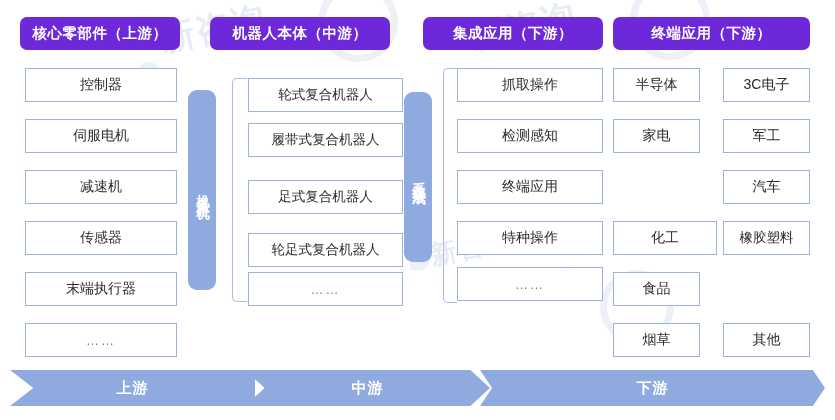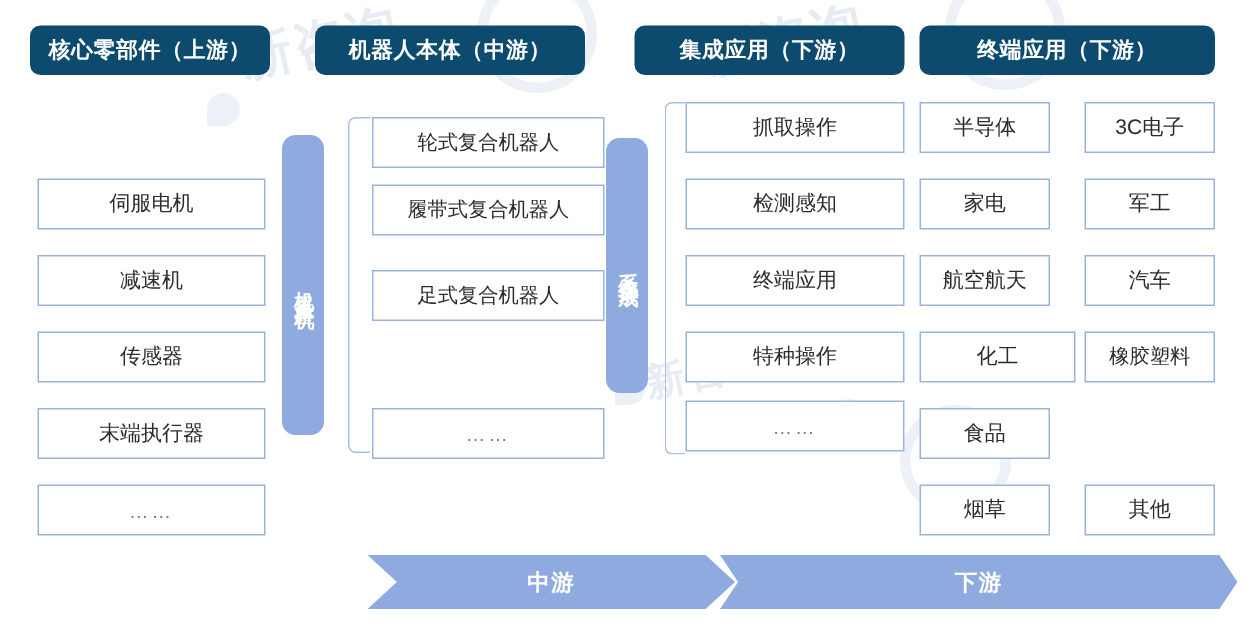--- a/index.html
+++ b/index.html
@@ -40,21 +40,21 @@
   .wm-dot {
     background: #edf1f7;
     border-radius: 50% 50% 50% 0;
   }
 
   
   .hdr {
     position: absolute;
     height: 33px;
     border-radius: 7px;
-    background: #0c4a6e;
+    background: #6d28d9;
     color: #ffffff;
     font-size: 14.5px;
     font-weight: bold;
     display: flex;
     align-items: center;
     justify-content: center;
     letter-spacing: 0.5px;
     z-index: 5;
   }
 
@@ -153,63 +153,65 @@
   <div class="wm wm-dot" style="left:556px; top:266px; width:20px; height:20px;"></div>
 
   <div class="hdr" style="left:20px; top:17px; width:160px;">核心零部件（上游）</div>
 
   <div class="hdr" style="left:210px; top:17px; width:180px;">机器人本体（中游）</div>
 
   <div class="hdr" style="left:423px; top:17px; width:180px;">集成应用（下游）</div>
 
   <div class="hdr" style="left:613px; top:17px; width:197px;">终端应用（下游）</div>
 
+  <div class="box" style="left:25px; top:68px; width:152px; height:34px;">控制器</div>
   <div class="box" style="left:25px; top:119px; width:152px; height:34px;">伺服电机</div>
   <div class="box" style="left:25px; top:170px; width:152px; height:34px;">减速机</div>
   <div class="box" style="left:25px; top:221px; width:152px; height:34px;">传感器</div>
   <div class="box" style="left:25px; top:272px; width:152px; height:34px;">末端执行器</div>
   <div class="box dots" style="left:25px; top:323px; width:152px; height:34px;">……</div>
 
   <div class="vpill" style="left:188px; top:90px; width:28px; height:200px;">
     <span>机器人整机</span>
   </div>
 
   <div class="bracket" style="left:232px; top:78px; width:14px; height:222px;"></div>
 
   <div class="box small" style="left:248px; top:78px; width:155px; height:34px;">轮式复合机器人</div>
   <div class="box small" style="left:248px; top:123px; width:155px; height:34px;">履带式复合机器人</div>
   <div class="box small" style="left:248px; top:180px; width:155px; height:34px;">足式复合机器人</div>
+  <div class="box small" style="left:248px; top:233px; width:155px; height:34px;">轮足式复合机器人</div>
   <div class="box dots" style="left:248px; top:272px; width:155px; height:34px;">……</div>
 
   <div class="vpill" style="left:404px; top:92px; width:28px; height:170px;">
     <span>系统集成</span>
   </div>
 
   <div class="bracket" style="left:443px; top:68px; width:13px; height:233px;"></div>
 
   <div class="box" style="left:457px; top:68px; width:146px; height:34px;">抓取操作</div>
   <div class="box" style="left:457px; top:119px; width:146px; height:34px;">检测感知</div>
   <div class="box" style="left:457px; top:170px; width:146px; height:34px;">终端应用</div>
   <div class="box" style="left:457px; top:221px; width:146px; height:34px;">特种操作</div>
   <div class="box dots" style="left:457px; top:267px; width:146px; height:34px;">……</div>
 
   <div class="box" style="left:613px; top:68px; width:87px; height:34px;">半导体</div>
   <div class="box" style="left:613px; top:119px; width:87px; height:34px;">家电</div>
-  <div class="box" style="left:613px; top:170px; width:87px; height:34px;">航空航天</div>
   <div class="box" style="left:613px; top:221px; width:104px; height:34px;font-family:Liberation Mono, monospace;">化工</div>
   <div class="box" style="left:613px; top:272px; width:87px; height:34px;">食品</div>
   <div class="box" style="left:613px; top:323px; width:87px; height:34px;">烟草</div>
 
   <div class="box" style="left:723px; top:68px; width:87px; height:34px;">3C电子</div>
   <div class="box" style="left:723px; top:119px; width:87px; height:34px;">军工</div>
   <div class="box" style="left:723px; top:170px; width:87px; height:34px;">汽车</div>
   <div class="box small" style="left:723px; top:221px; width:87px; height:34px;">橡胶塑料</div>
   <div class="box" style="left:723px; top:323px; width:87px; height:34px;">其他</div>
 
   <div class="arrowbar" style="left:0px; top:370px; width:835px; height:36px;">
 
+    <div class="arrowseg seg-a" style="left:10px; top:0; width:245px; height:36px;">上游</div>
 
     <div class="arrowseg seg-b" style="left:245px; top:0; width:245px; height:36px;">中游</div>
 
     <div class="arrowseg seg-c" style="left:480px; top:0; width:345px; height:36px;font-family:Liberation Mono, monospace;">下游</div>
   </div>
 
 </div>
 
 </body></html>

